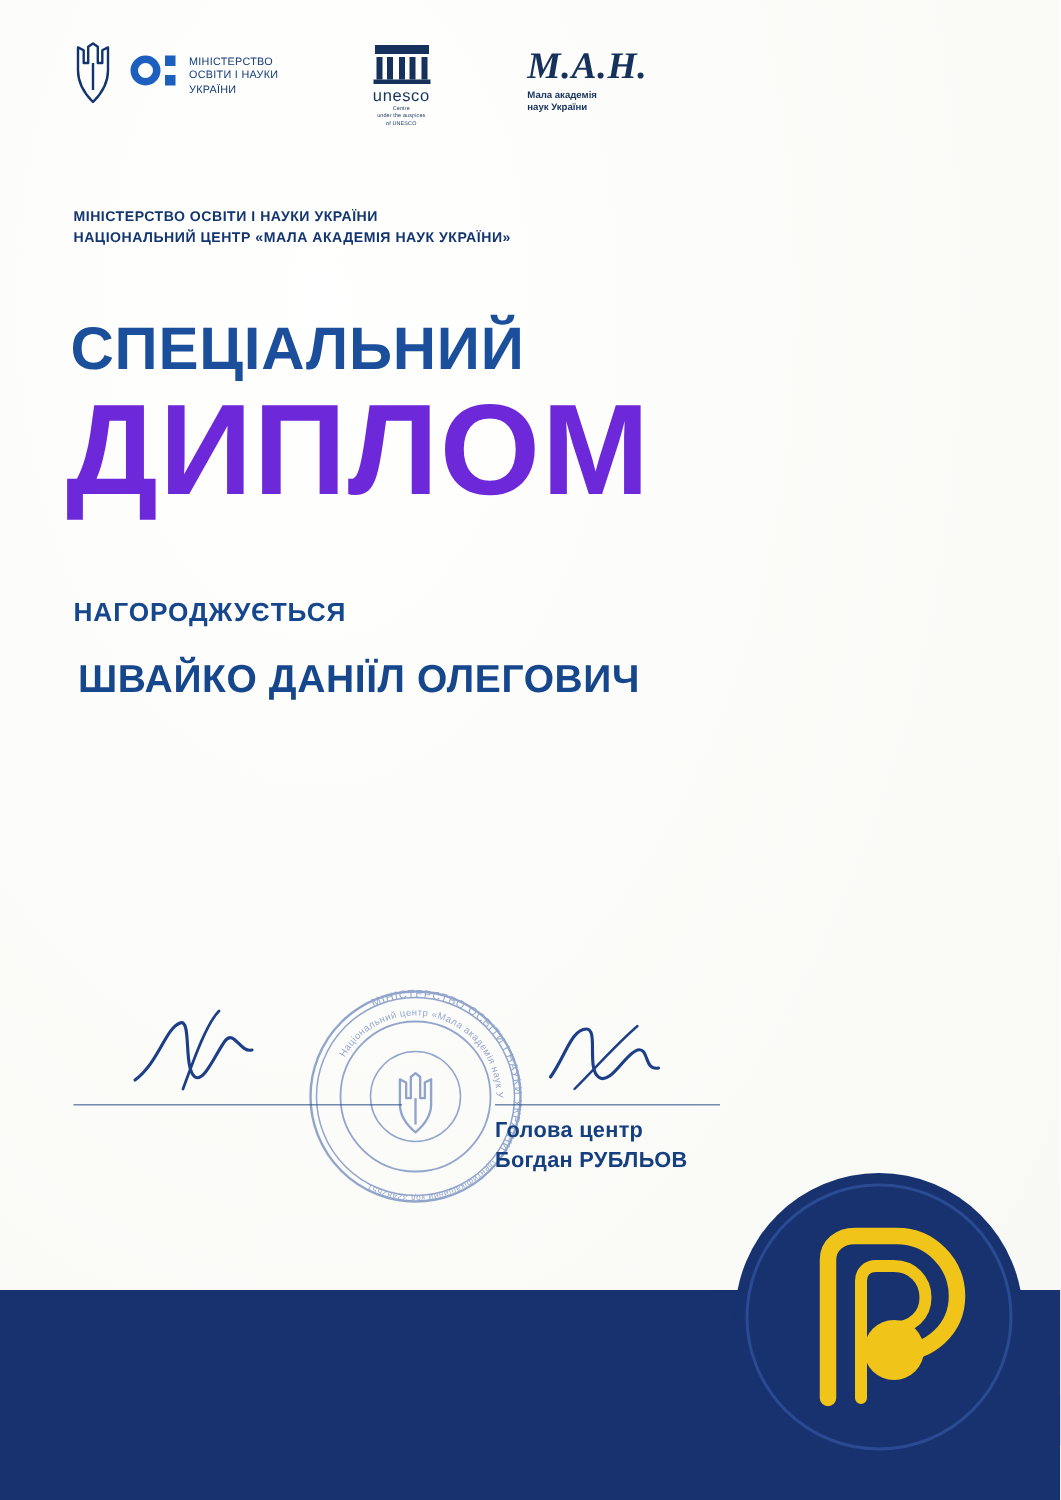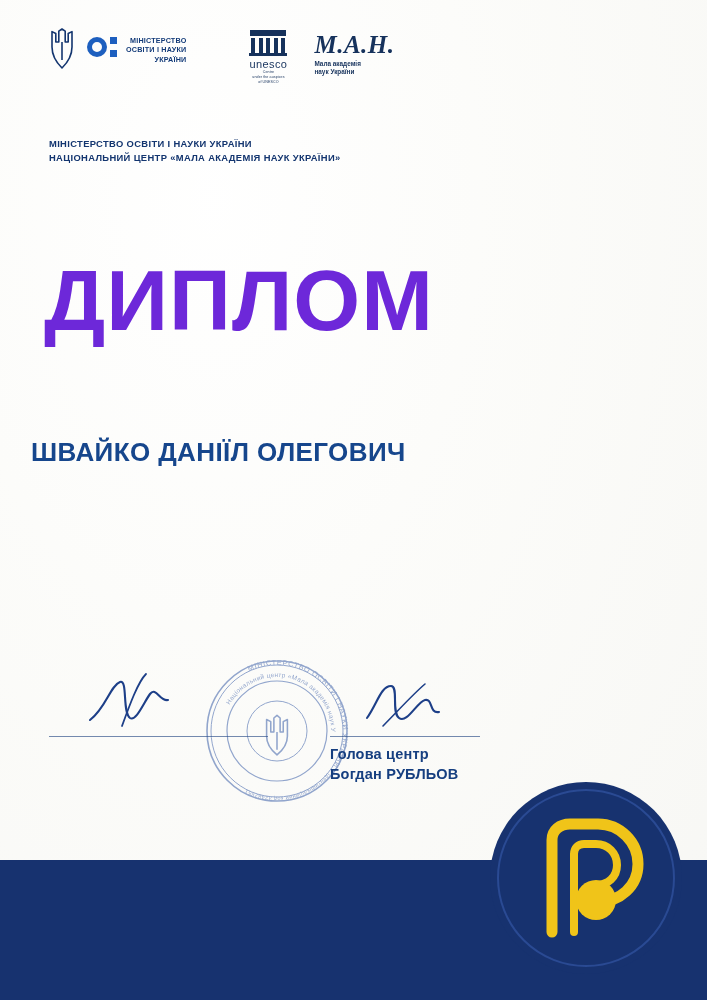--- a/index.html
+++ b/index.html
@@ -71,27 +71,26 @@
   }
   .mon-mark .dot-bottom {
     position: absolute;
     left: 23px; top: 15px;
     width: 7px; height: 7px;
     background: #1d5fbf;
   }
   .mon-text {
     font-size: 7.2px;
     line-height: 9.4px;
-    font-weight: bold;
+    font-weight: normal;
     letter-spacing: 0.2px;
     color: #123a78;
     text-transform: uppercase;
     white-space: pre-line;
     padding-top: 2px;
-    text-align: right;
   }
 
   .sep-space { width: 62px; }
 
   .unesco {
     text-align: center;
     margin-top: 2px;
   }
   .unesco-mark {
     width: 40px;
@@ -133,21 +132,21 @@
   .unesco-sub {
     font-size: 3.6px;
     line-height: 5px;
     color: #16325c;
     letter-spacing: 0.1px;
     white-space: pre-line;
   }
 
   .gap-2 { width: 26px; }
 
-  .man-block { margin-top: 4px; }
+  .man-block { margin-top: 4px; margin-left: 38px; }
   .man-logo {
     font-size: 25px;
     font-weight: bold;
     color: #16325c;
     letter-spacing: 0.5px;
     line-height: 26px;
     font-style: italic;
     font-family: "Liberation Serif", serif;
   }
   .man-sub {
@@ -202,21 +201,21 @@
     left: 49px;
     top: 398px;
     font-size: 17.5px;
     letter-spacing: 0.6px;
     font-weight: bold;
     color: #16468c;
     text-transform: uppercase;
   }
   .recipient {
     position: absolute;
-    left: 31px;
+    left: 52px;
     top: 437px;
     font-size: 26px;
     letter-spacing: 0.4px;
     font-weight: bold;
     color: #16468c;
     text-transform: uppercase;
   }
   .achievement {
     position: absolute;
     left: 49px;
@@ -384,22 +383,24 @@
       <div class="man-sub">Мала академія
 наук України</div>
     </div>
   </div>
 
   <div class="ministry-lines">
     <div>МІНІСТЕРСТВО ОСВІТИ І НАУКИ УКРАЇНИ</div>
     <div>НАЦІОНАЛЬНИЙ ЦЕНТР «МАЛА АКАДЕМІЯ НАУК УКРАЇНИ»</div>
   </div>
 
+  <div class="special-title">СПЕЦІАЛЬНИЙ</div>
   <div class="main-title">ДИПЛОМ</div>
 
+  <div class="awarded-label">НАГОРОДЖУЄТЬСЯ</div>
   <div class="recipient">ШВАЙКО ДАНІЇЛ ОЛЕГОВИЧ</div>
 
   <svg class="stamp" viewBox="0 0 162 162">
     <defs>
       <path id="outerArc" d="M 81,81 m -66,0 a 66,66 0 1,1 132,0 a 66,66 0 1,1 -132,0"></path>
       <path id="innerArcTop" d="M 81,81 m -54,0 a 54,54 0 1,1 108,0"></path>
       <path id="innerArcBottom" d="M 81,135 m 0,0 a 54,54 0 0,1 -54,-54 M 27,81 a 54,54 0 0,1 108,0 a 54,54 0 0,1 -108,0"></path>
     </defs>
     <circle cx="81" cy="81" r="70" fill="none" stroke="#3b5fa8" stroke-width="1.6"></circle>
     <circle cx="81" cy="81" r="66" fill="none" stroke="#3b5fa8" stroke-width="1"></circle>

